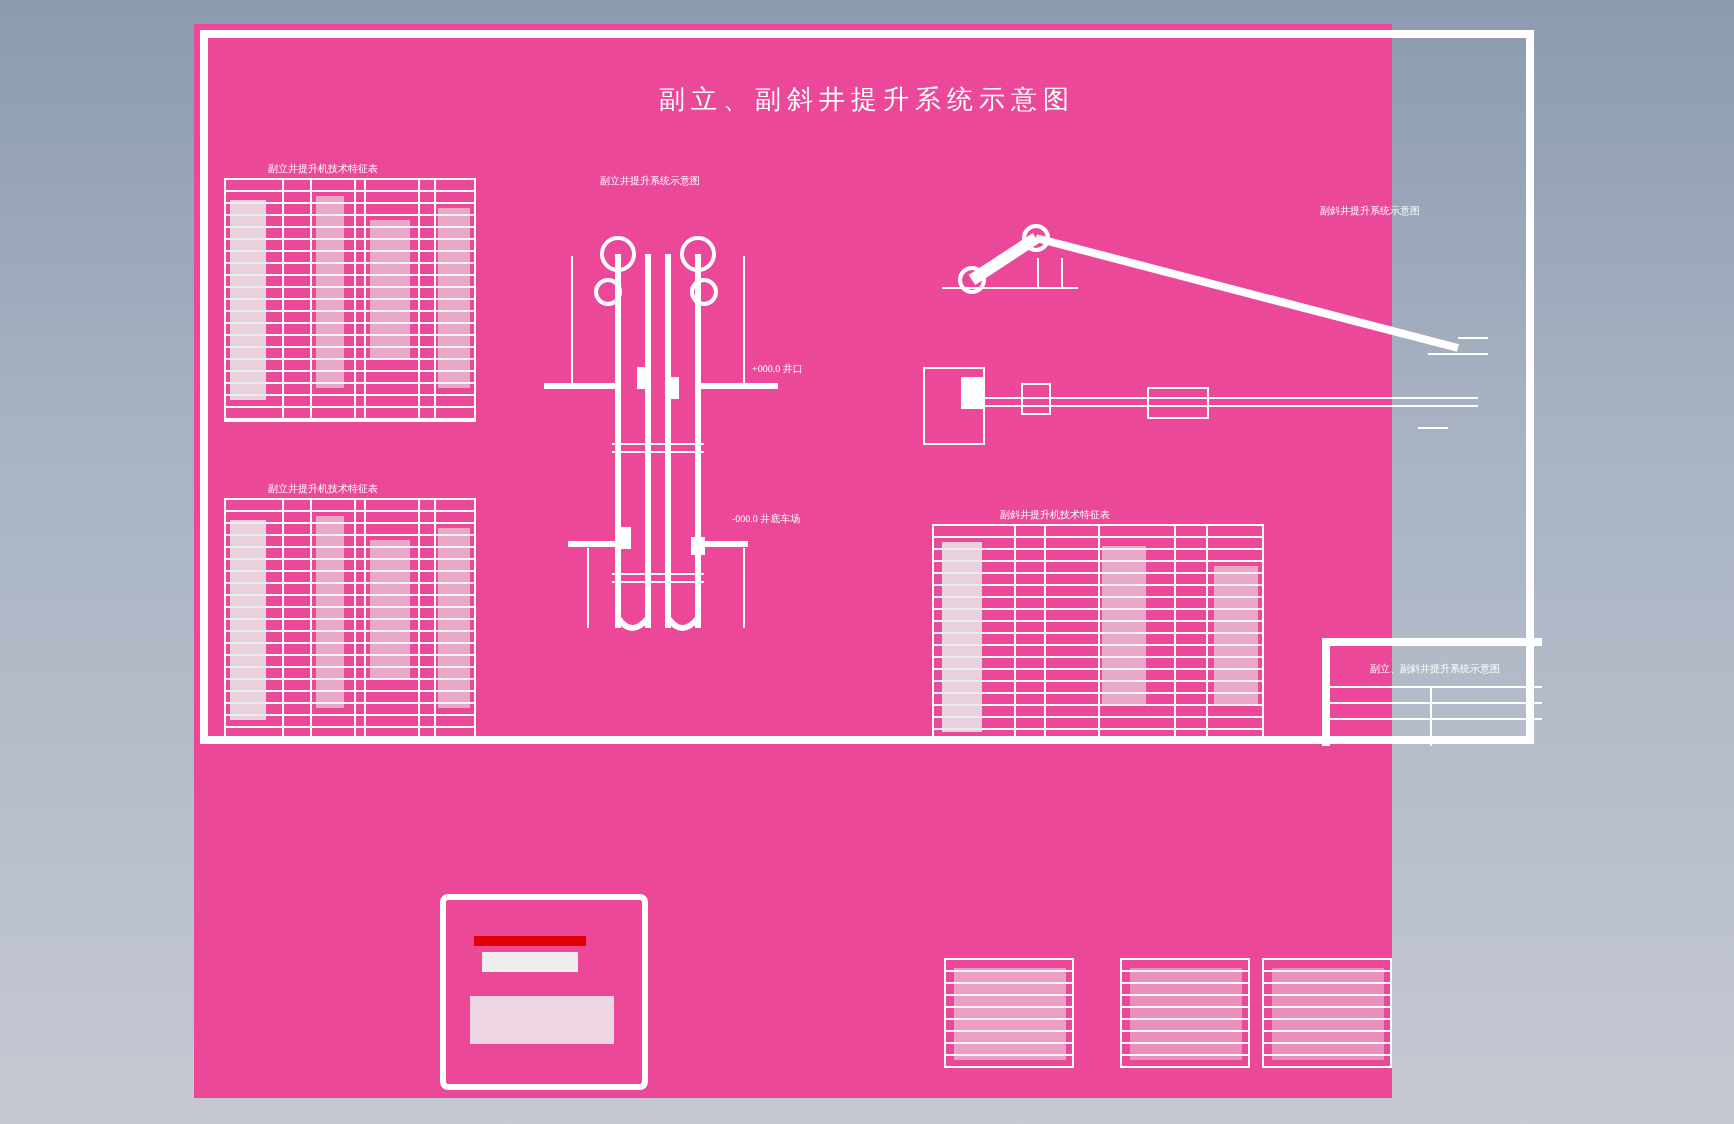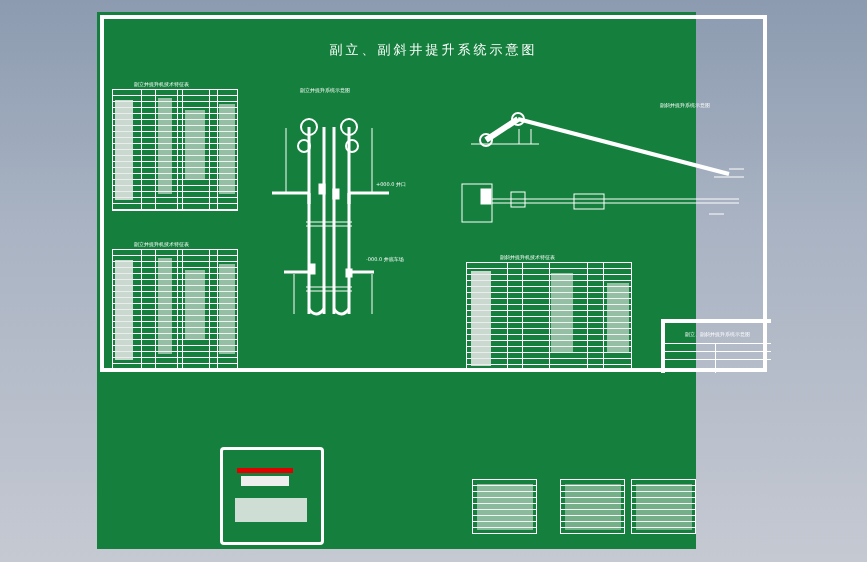--- a/index.html
+++ b/index.html
@@ -1,21 +1,21 @@
 <!DOCTYPE html>
 <html><head>
 <meta charset="utf-8">
 <style>
   html,body{margin:0;padding:0;}
   body{
     width:867px;height:562px;overflow:hidden;position:relative;
     background:linear-gradient(180deg,#8c9bb0 0%,#a9b3c3 40%,#c5c9d2 100%);
     font-family:"DejaVu Sans",sans-serif;
   }
-  .canvas{position:absolute;left:97px;top:12px;width:599px;height:537px;background:#15803d;}
+  .canvas{position:absolute;left:97px;top:12px;width:599px;height:537px;background:#ec4899;font-family:Liberation Serif, serif;}
   .sheet{position:absolute;left:3px;top:3px;width:667px;height:357px;border:4px solid #fff;box-sizing:border-box;}
   .sheet-title{position:absolute;left:0;right:0;top:22px;text-align:center;color:#fff;font-size:13px;letter-spacing:3px;}
   .tbl{position:absolute;border:1px solid #fff;box-sizing:border-box;
     background:
       repeating-linear-gradient(180deg,transparent 0 5px,#fff 5px 6px);
   }
   .tbl .vl{position:absolute;top:0;bottom:0;width:1px;background:#fff;}
   .tbl .blot{position:absolute;background:#e9e9e9;opacity:.85;}
   .tcap{position:absolute;color:#fff;font-size:5px;white-space:nowrap;}
   svg{position:absolute;overflow:visible;}

